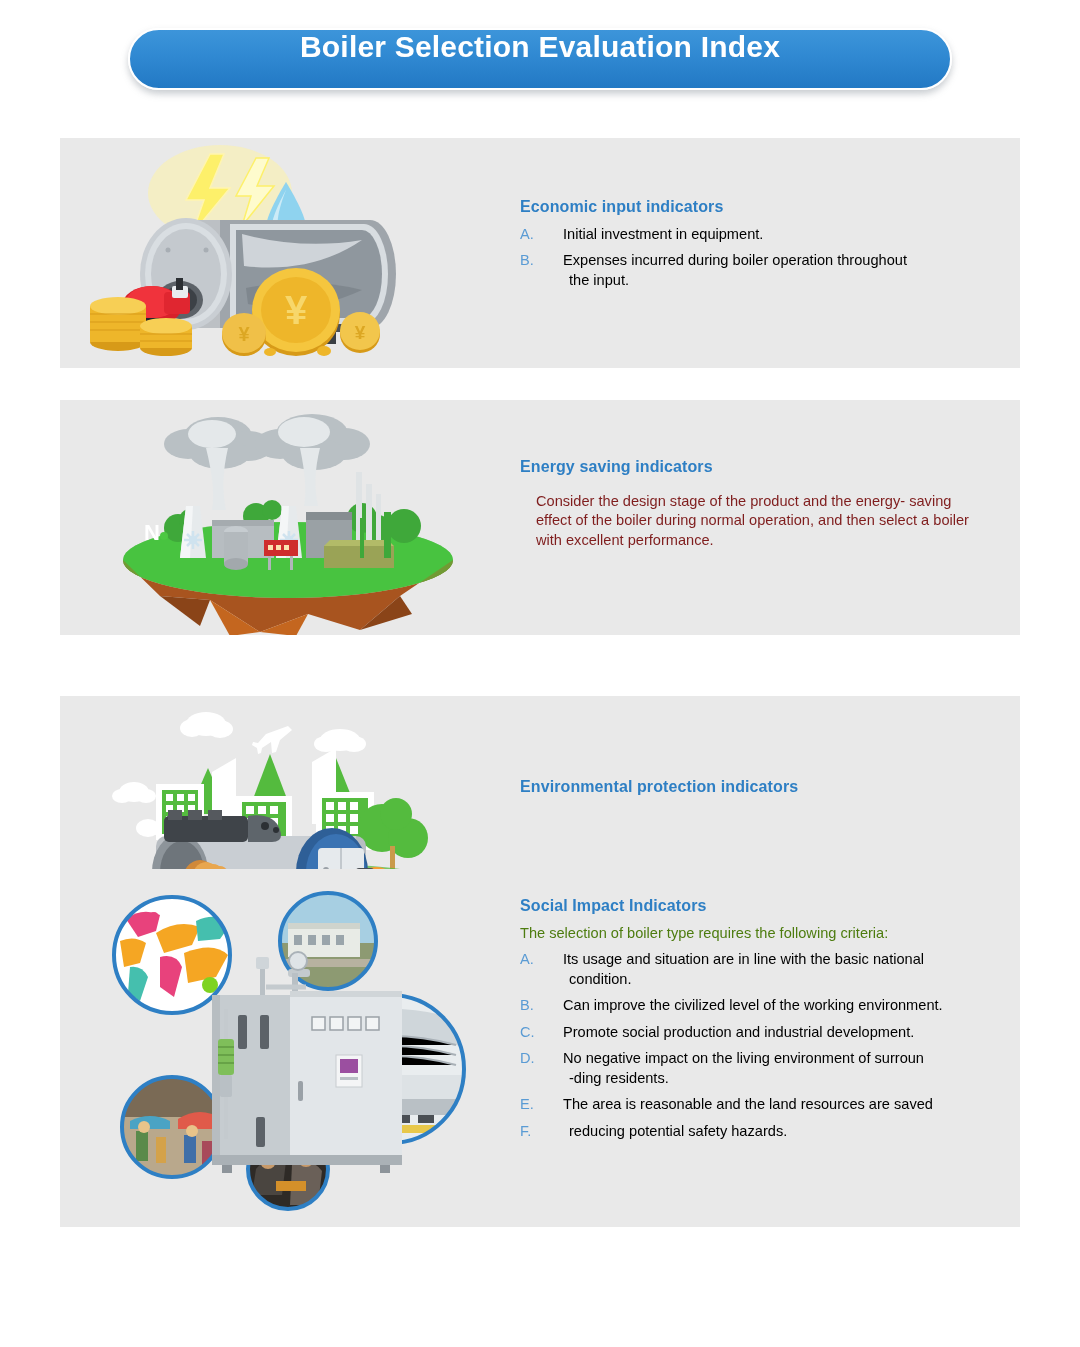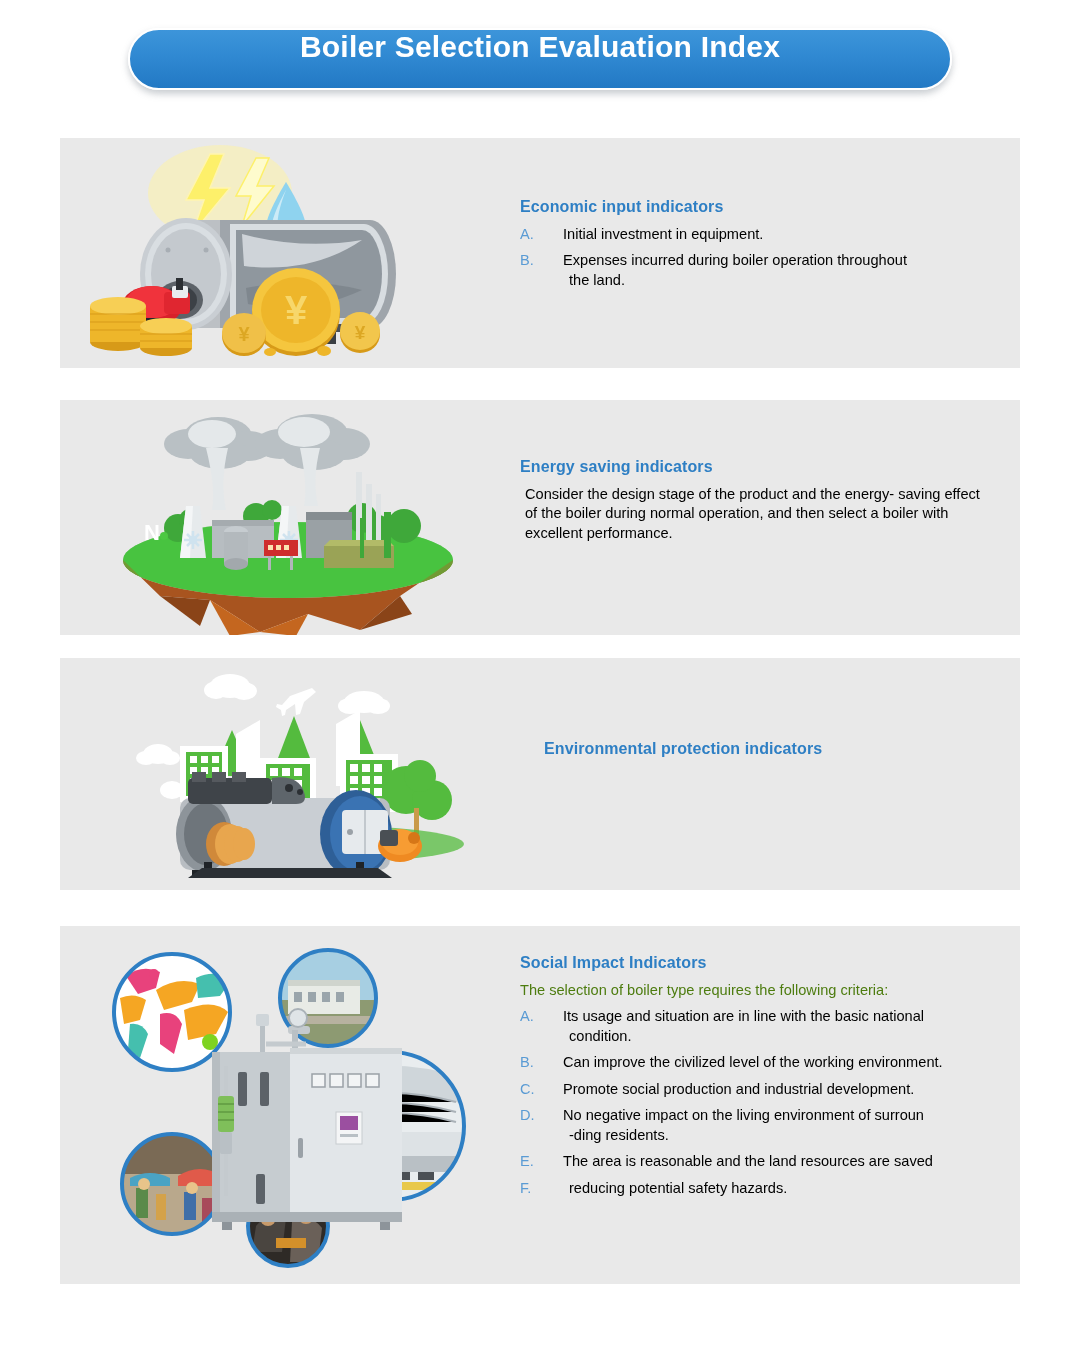--- a/index.html
+++ b/index.html
@@ -48,22 +48,22 @@
   
   .panel {
     position: absolute;
     left: 60px;
     width: 960px;
     background: #e9e9e9;
     box-sizing: border-box;
   }
   #panel-1 { top: 138px;  height: 230px; }
   #panel-2 { top: 400px;  height: 235px; }
-  #panel-3 { top: 658px;  height: 232px; padding-left: 24px; }
-  #panel-4 { top: 926px;  height: 358px; }
+  #panel-3 { top: 696px;  height: 232px; }
+  #panel-4 { top: 869px;  height: 358px; }
 
   .panel-inner {
     position: relative;
     width: 100%;
     height: 100%;
   }
 
   
   .illus {
     position: absolute;
@@ -87,24 +87,24 @@
 
   .sec-heading {
     color: #2e7fc4;
     font-size: 16px;
     font-weight: bold;
     margin: 0 0 9px 0;
     line-height: 1.1;
     letter-spacing: 0.1px;
   }
   .para {
-    color: #000000;
+    color: #7f1d1d;
     font-size: 14.6px;
     line-height: 19.5px;
-    margin: 5px;
+    margin: 16px;
   }
   .intro {
     color: #4d7c0f;
     font-size: 14.6px;
     line-height: 19.5px;
     margin: 0 0 7px 0;
   }
   .item {
     display: flex;
     align-items: flex-start;
@@ -232,21 +232,21 @@
     <div class="txt" id="txt-1">
       <h2 class="sec-heading">Economic input indicators</h2>
       <div class="item">
         <span class="item-marker">A.</span>
         <span class="item-text">Initial investment in equipment.</span>
       </div>
       <div class="item">
         <span class="item-marker">B.</span>
         <span class="item-text">
           <span>Expenses incurred during boiler operation throughout</span>
-          <span class="cont">the land.</span>
+          <span class="cont">the input.</span>
         </span>
       </div>
     </div>
 
   </div>
 </div>
 
 <div class="panel" id="panel-2">
   <div class="panel-inner">
 

